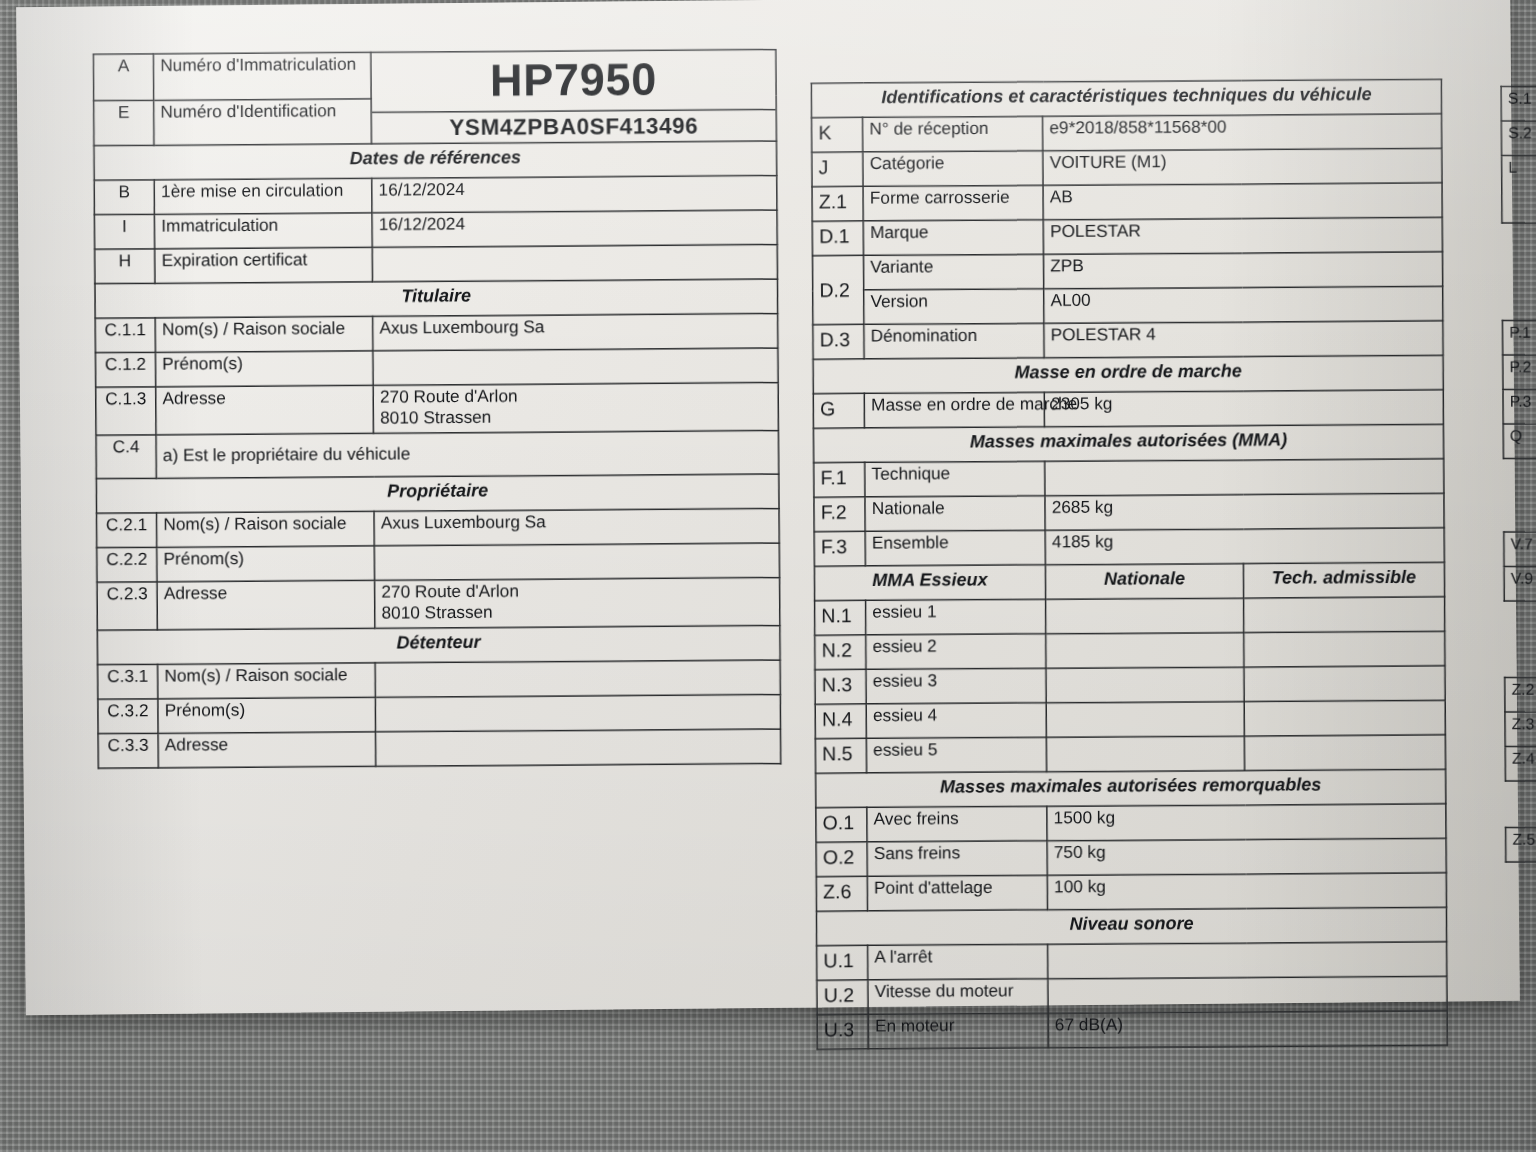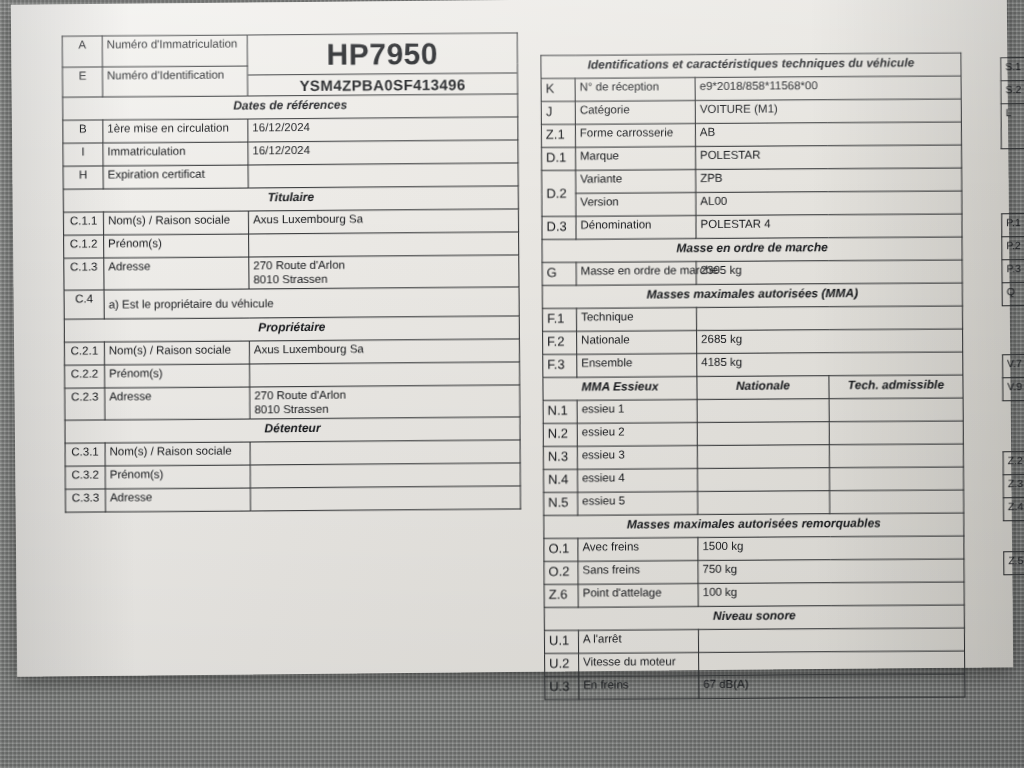--- a/index.html
+++ b/index.html
@@ -373,21 +373,21 @@
             <td>A l'arrêt</td>
             <td colspan="2"></td>
           </tr>
           <tr>
             <td class="code">U.2</td>
             <td>Vitesse du moteur</td>
             <td colspan="2"></td>
           </tr>
           <tr>
             <td class="code">U.3</td>
-            <td>En freins</td>
+            <td>En moteur</td>
             <td colspan="2">67 dB(A)</td>
           </tr>
         </tbody>
       </table>
     </div>
 
     <div id="edge-block">
       <table class="doc">
         <colgroup>
           <col style="width:26px">

